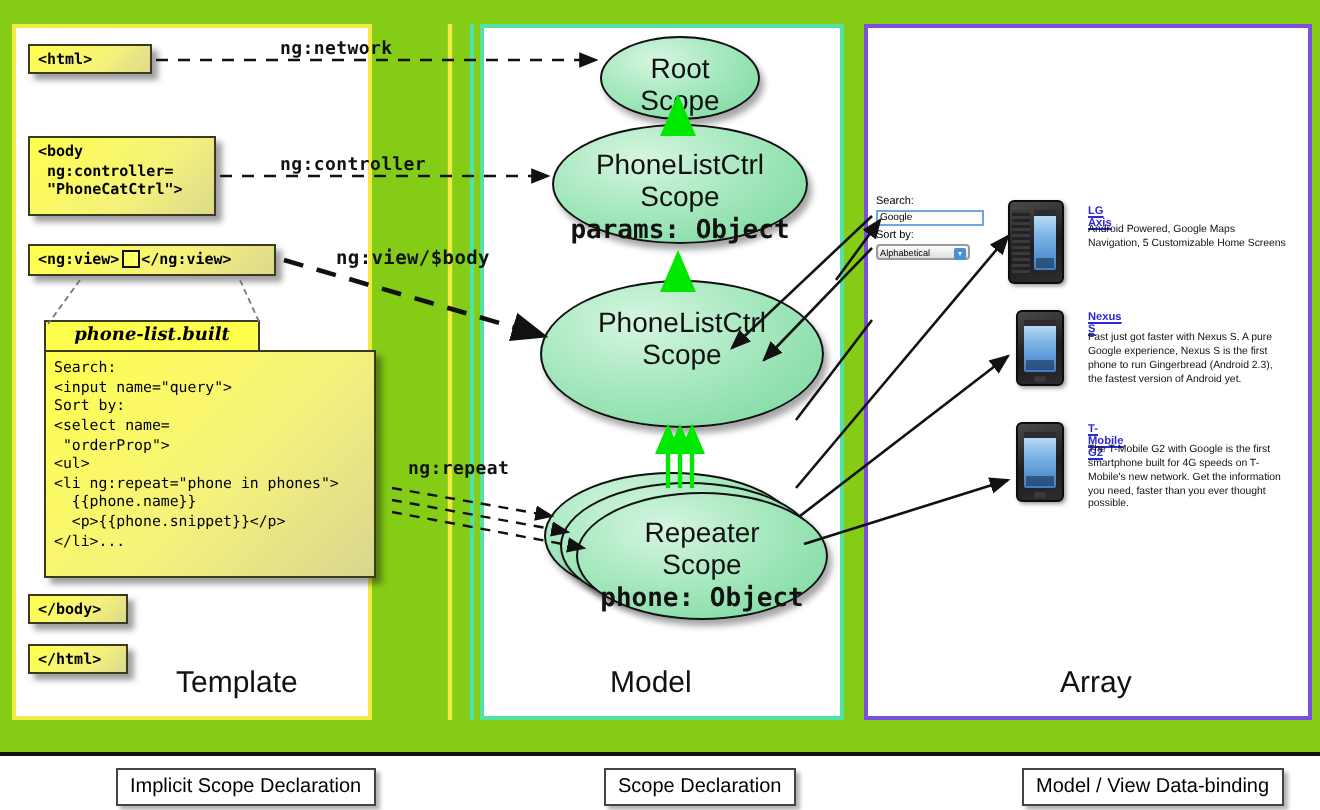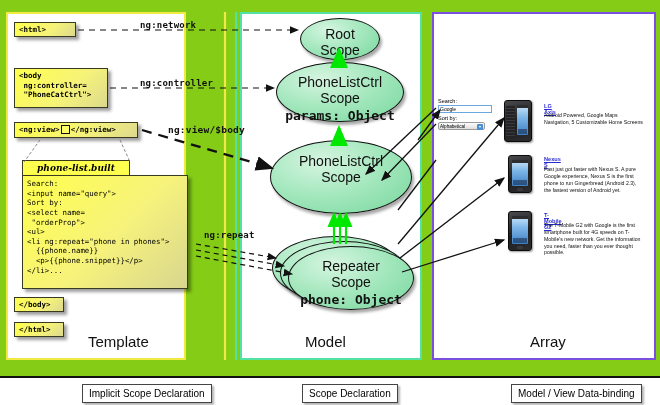--- a/index.html
+++ b/index.html
@@ -95,21 +95,21 @@
   #lb-autobind{left:140px;top:20px;}
   #lb-controller{left:140px;top:78px;}
   #lb-route{left:168px;top:124px;}
   #lb-repeat{left:204px;top:230px;}
 
   
   #legend{position:absolute;left:0;top:376px;width:660px;height:29px;border-top:2px solid #111;background:#fff;}
   .lg-box{position:absolute;box-sizing:border-box;border:1.4px solid #444;background:#fff;
      box-shadow:2px 2px 2px rgba(0,0,0,.3);font-size:10px;color:#000;
      padding:2px 6px;line-height:13px;white-space:nowrap;}
-  #lg-b1{left:58px;top:384px;margin-left:24px;}
+  #lg-b1{left:58px;top:384px;}
   #lg-b2{left:302px;top:384px;}
   #lg-b3{left:511px;top:384px;}
 </style>
 </head>
 <body>
 
 <div id="stage">
 
   <div class="panel tpl"></div>
   <div class="panel mdl"></div>

